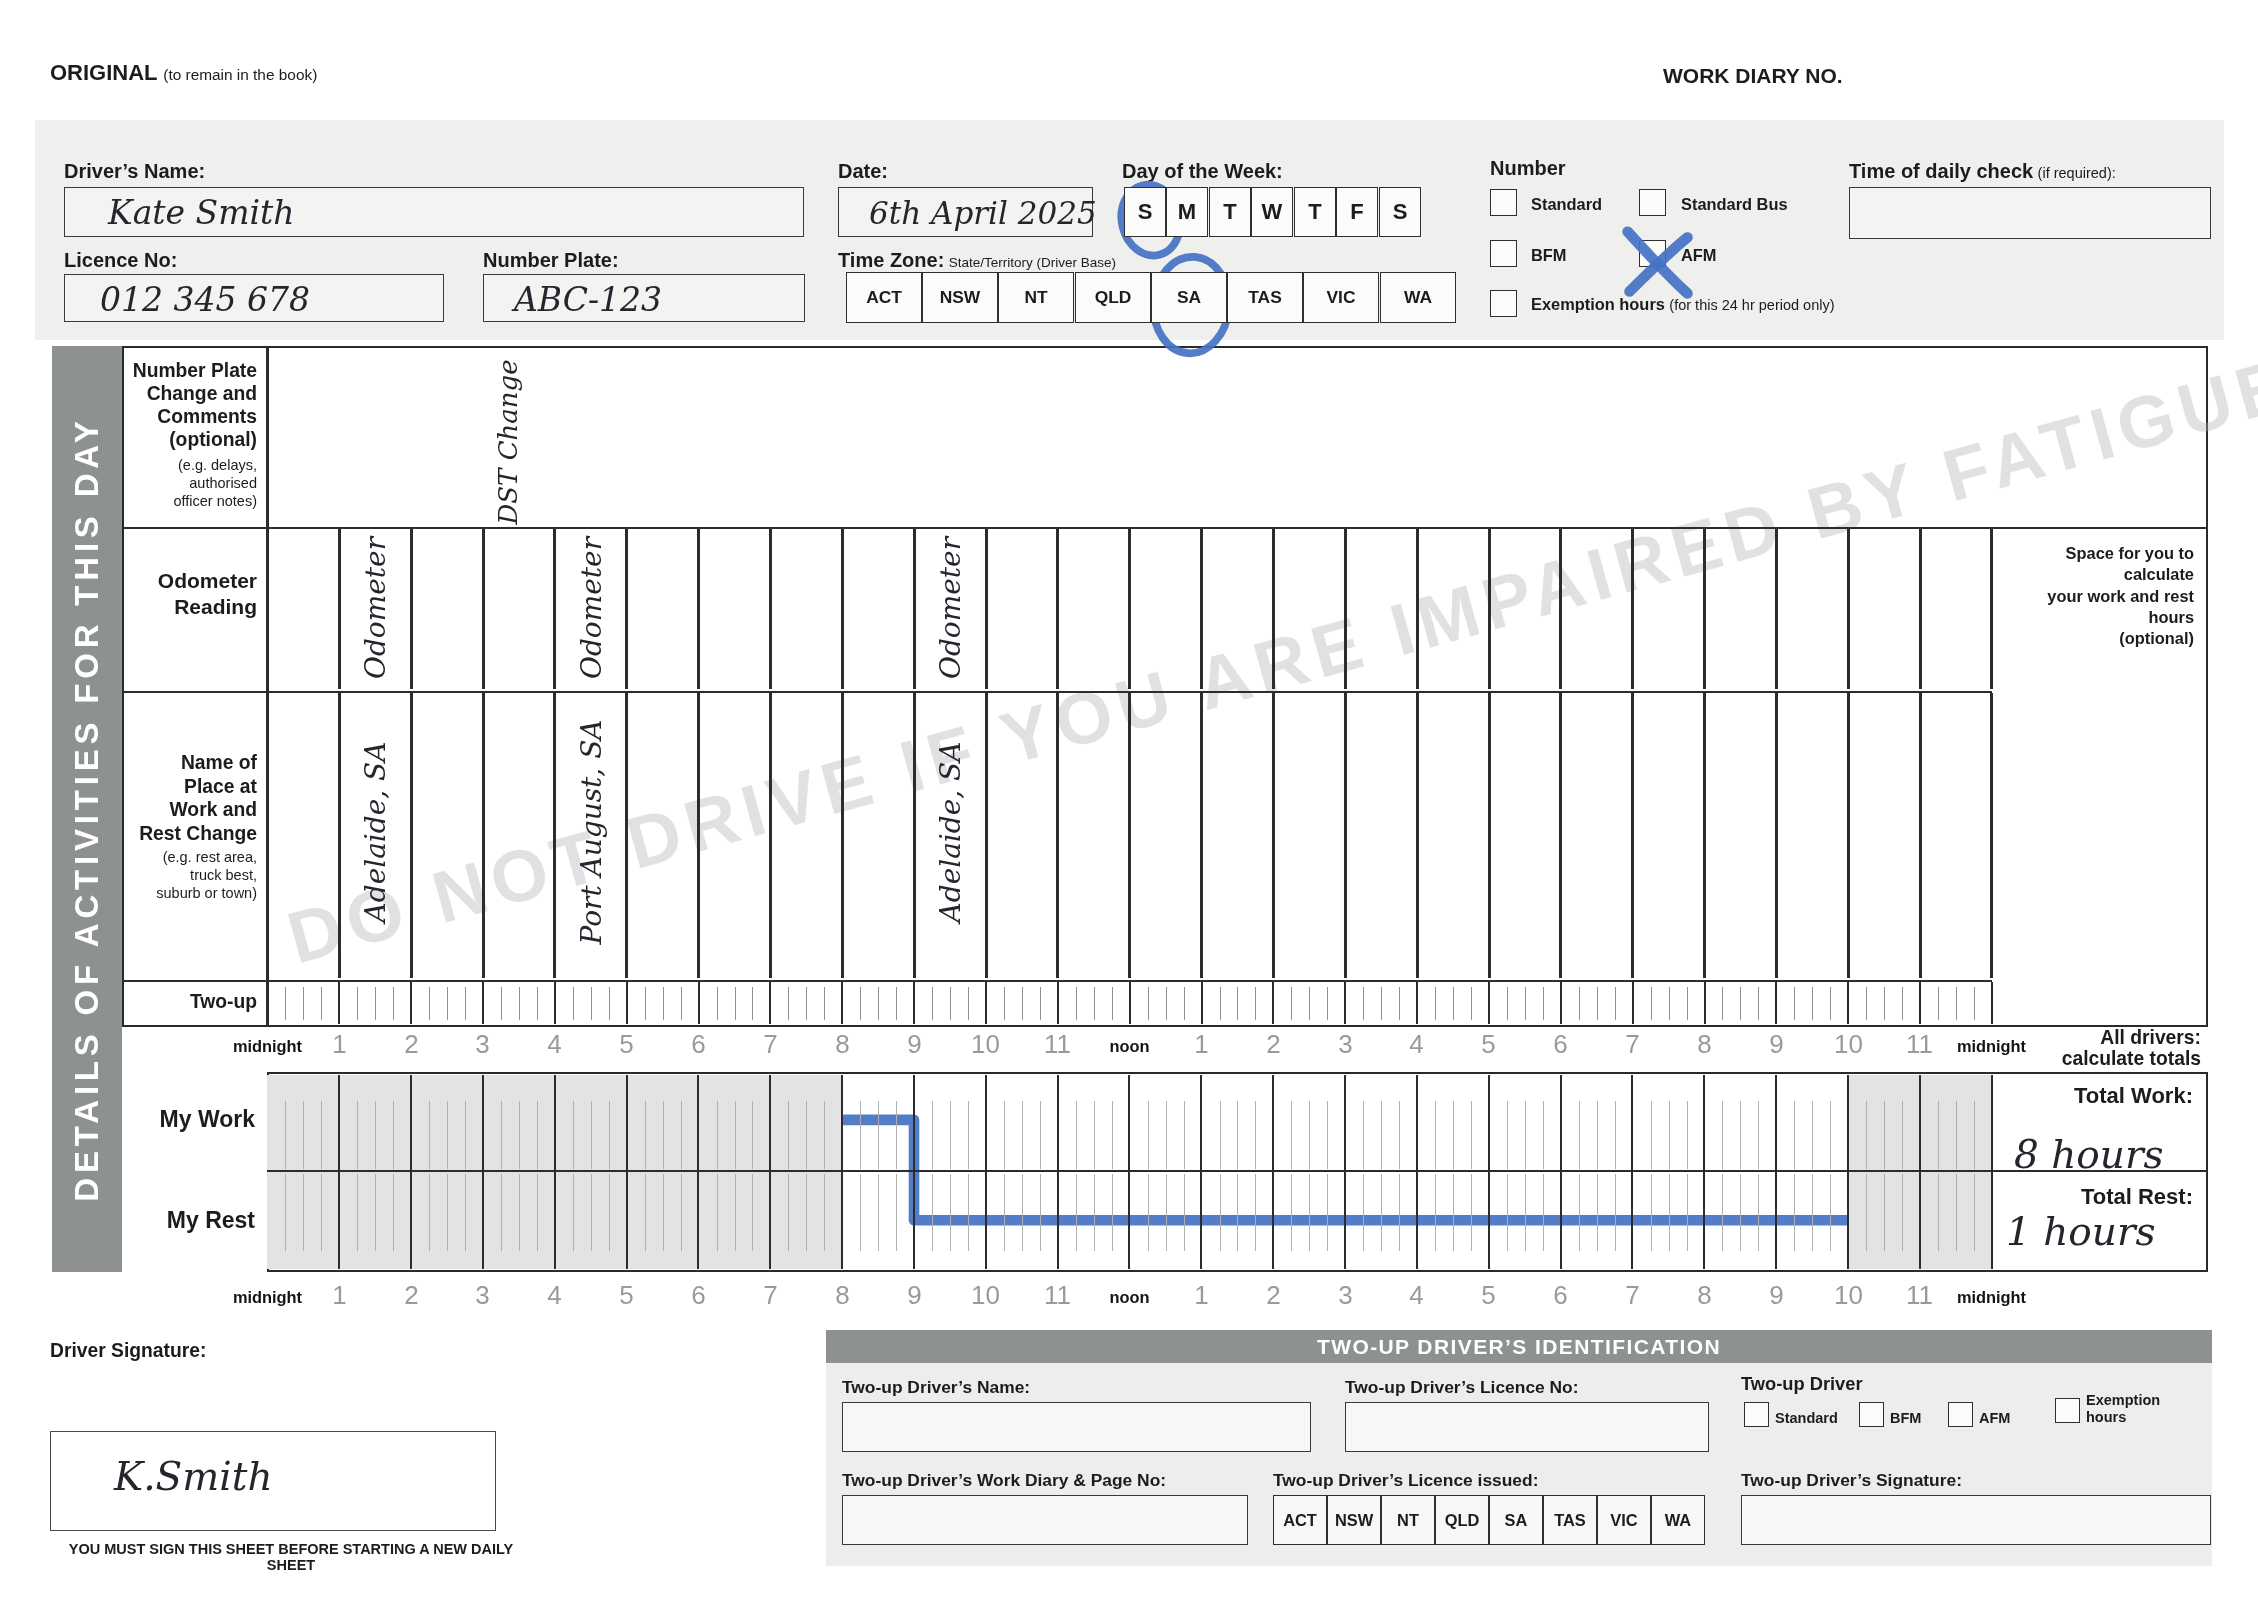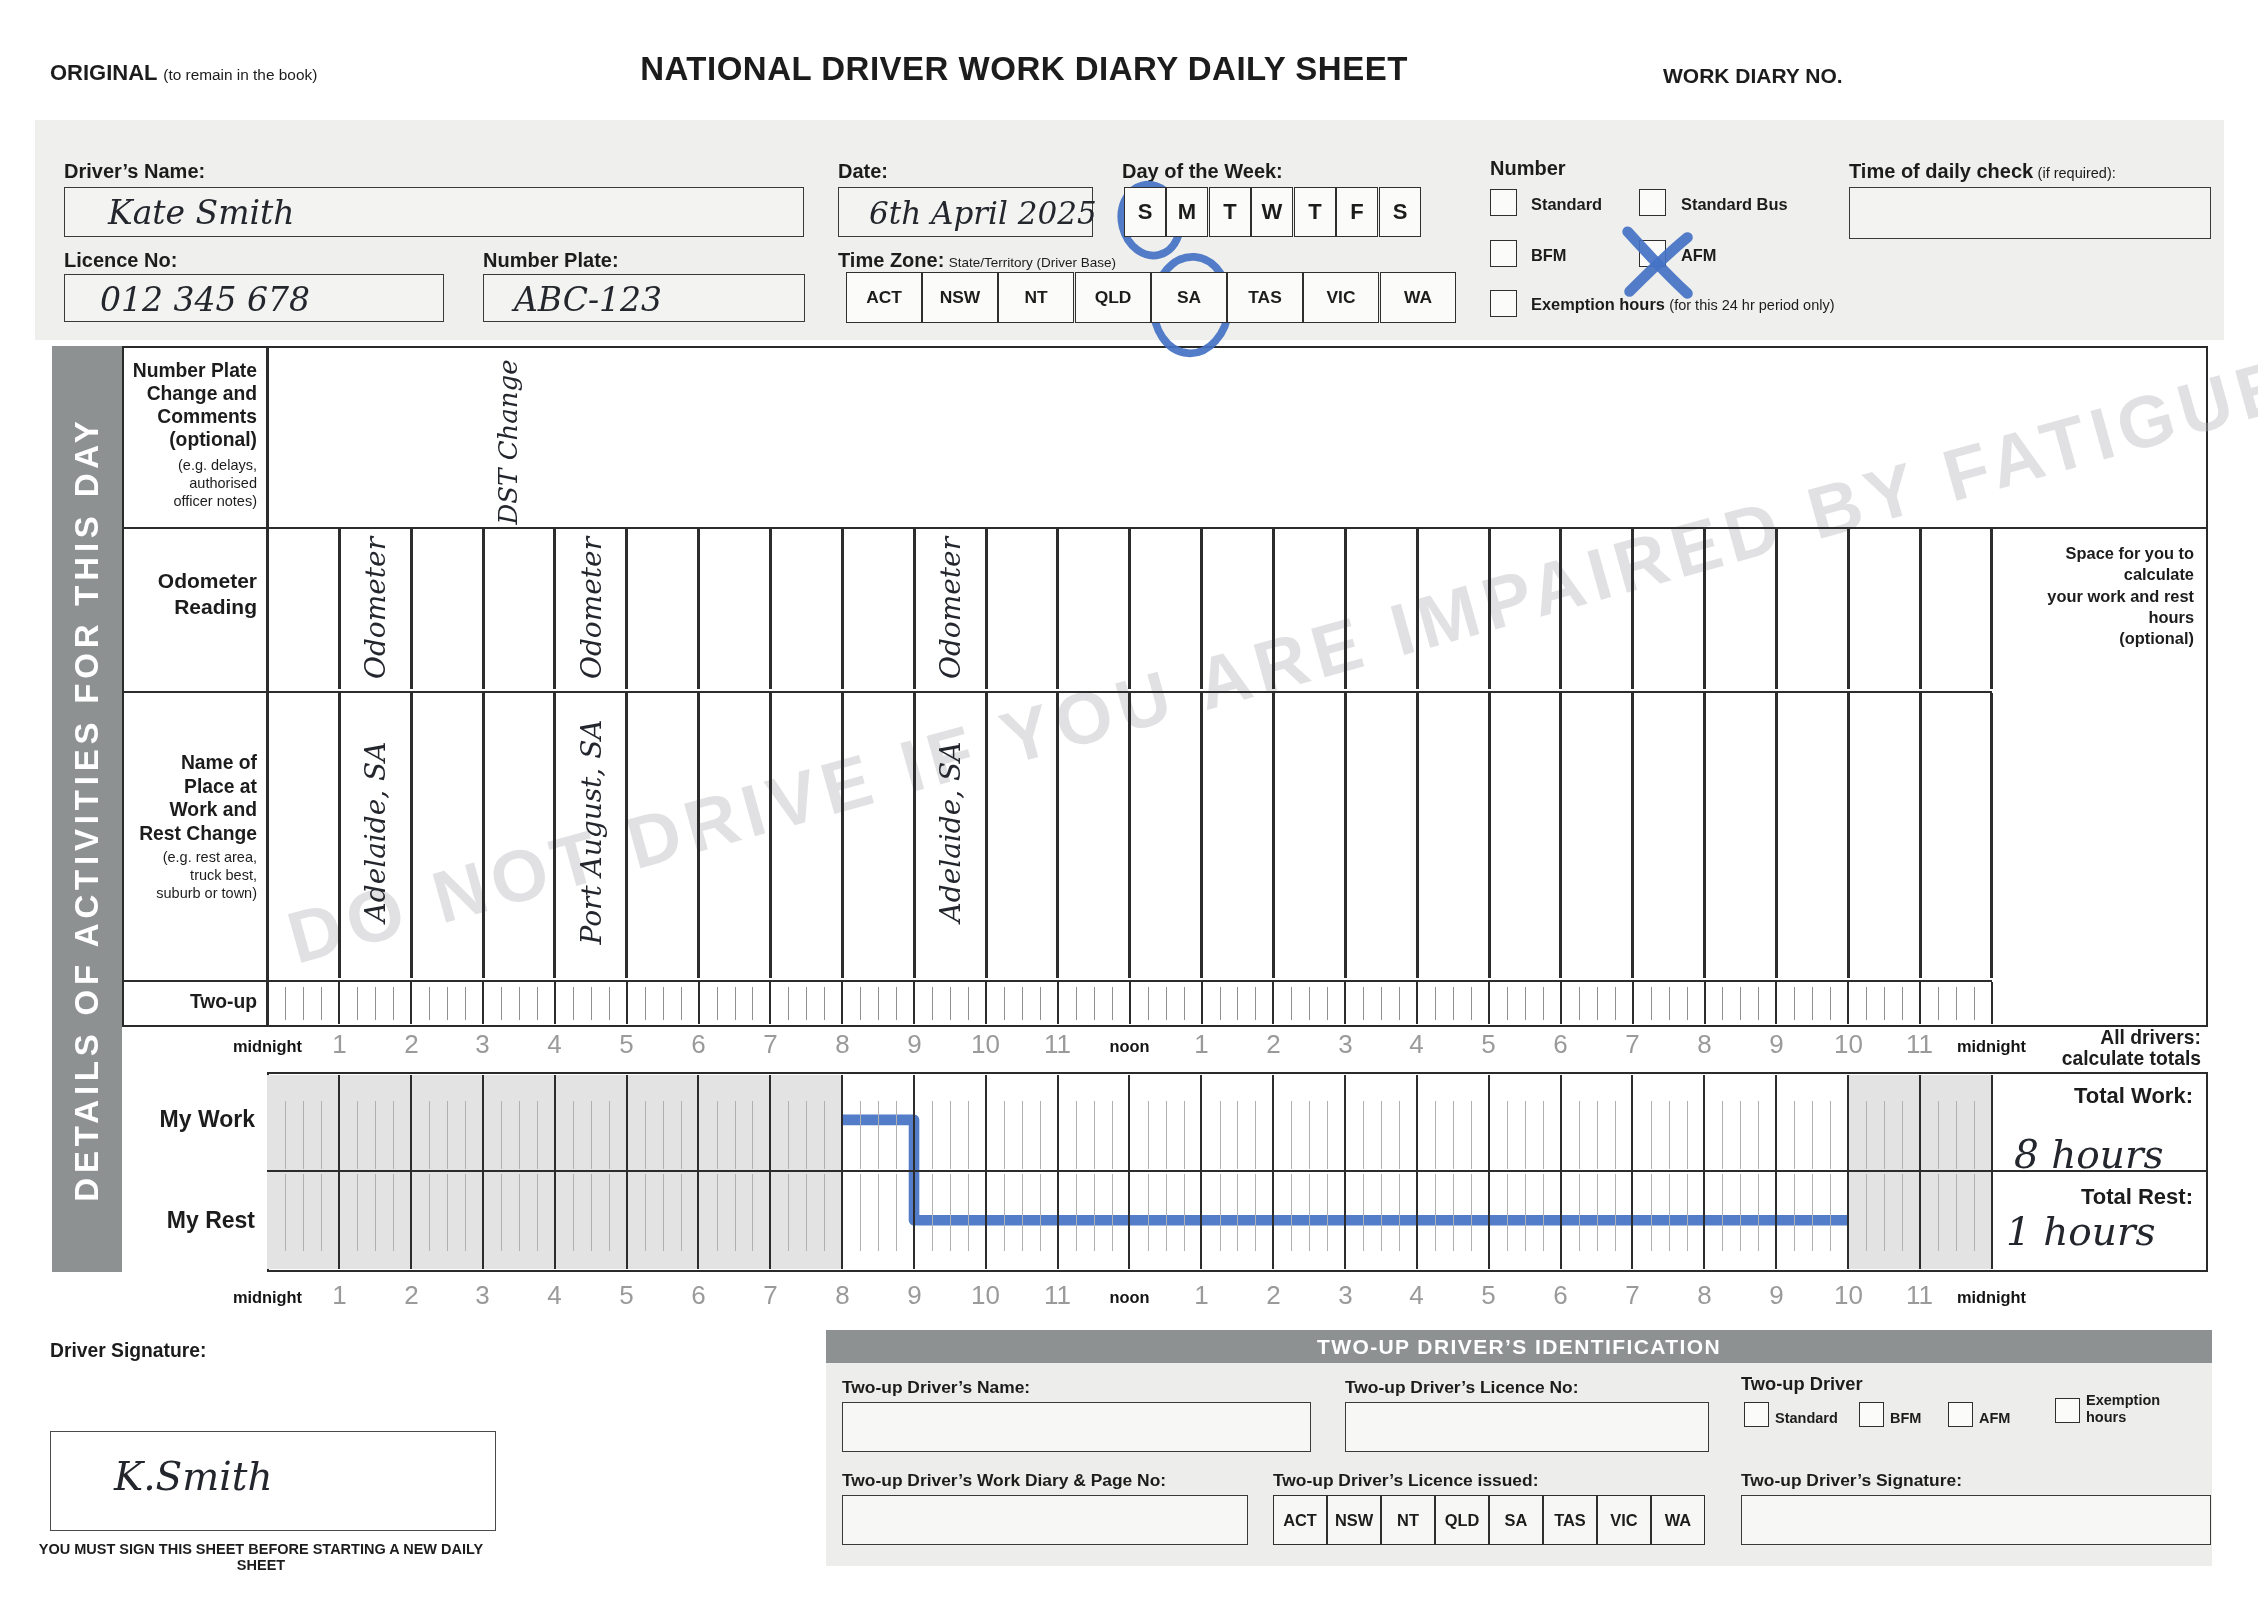--- a/index.html
+++ b/index.html
@@ -37,21 +37,20 @@
 </style>
 </head>
 <body>
 
 <div id="canvas">
 
   <div style="left:50px;top:60px;font-size:22px;font-weight:bold;">
     <span>ORIGINAL</span>
     <span class="note" style="font-weight:normal;font-size:15.4px;">(to remain in the book)</span>
   </div>
-  <div style="left:541px;top:50px;width:966px;font-size:33px;font-weight:bold;text-align:center;letter-spacing:0.5px;">NATIONAL DRIVER WORK DIARY DAILY SHEET</div>
   <div style="left:1663px;top:64px;font-size:21px;font-weight:bold;">WORK DIARY NO.</div>
 
   <div class="idbg" style="left:35px;top:120px;width:2189px;height:220px;"></div>
 
   <div class="lab" style="left:64px;top:160px;">Driver’s Name:</div>
   <div class="box" style="left:64px;top:187px;width:740px;height:50px;"></div>
   <div class="hw" style="left:108px;top:193px;font-size:33px;">Kate Smith</div>
 
   <div class="lab" style="left:64px;top:249px;">Licence No:</div>
   <div class="box" style="left:64px;top:274px;width:380px;height:48px;"></div>
@@ -131,21 +130,21 @@
   <div class="rt b" style="left:2008px;top:1083px;width:185px;font-size:22px;">Total Work:</div>
   <div class="hw" style="left:2014px;top:1132px;font-size:39px;">8 hours</div>
   <div class="rt b" style="left:2008px;top:1184px;width:185px;font-size:22px;">Total Rest:</div>
   <div class="hw" style="left:2006px;top:1209px;font-size:39px;">1 hours</div>
 
   <div class="wm" style="left:290px;top:898px;">DO NOT DRIVE IF YOU ARE IMPAIRED BY FATIGUE</div>
 
   <div class="b" style="left:50px;top:1340px;font-size:19.3px;">Driver Signature:</div>
   <div class="whitebox" style="left:50px;top:1431px;width:446px;height:100px;background:#fff;"></div>
   <div class="hw" style="left:114px;top:1454px;font-size:39px;">K.Smith</div>
-  <div class="b ctr" style="left:38px;top:1541px;width:446px;font-size:14.5px;">YOU MUST SIGN THIS SHEET BEFORE STARTING A NEW DAILY SHEET</div>
+  <div class="b ctr" style="left:68px;top:1541px;width:446px;font-size:14.5px;">YOU MUST SIGN THIS SHEET BEFORE STARTING A NEW DAILY SHEET</div>
 
   <div style="left:826px;top:1330px;width:1386px;height:236px;background:#ededec;"></div>
   <div class="graybar" style="left:826px;top:1330px;width:1386px;height:33px;font-size:21px;">TWO-UP DRIVER’S IDENTIFICATION</div>
 
   <div class="b" style="left:842px;top:1377px;font-size:17.4px;">Two-up Driver’s Name:</div>
   <div class="box" style="left:842px;top:1402px;width:469px;height:50px;background:#f7f7f6;"></div>
   <div class="b" style="left:1345px;top:1377px;font-size:17.4px;">Two-up Driver’s Licence No:</div>
   <div class="box" style="left:1345px;top:1402px;width:364px;height:50px;background:#f7f7f6;"></div>
 
   <div class="b" style="left:1741px;top:1373px;font-size:18.3px;">Two-up Driver</div>

